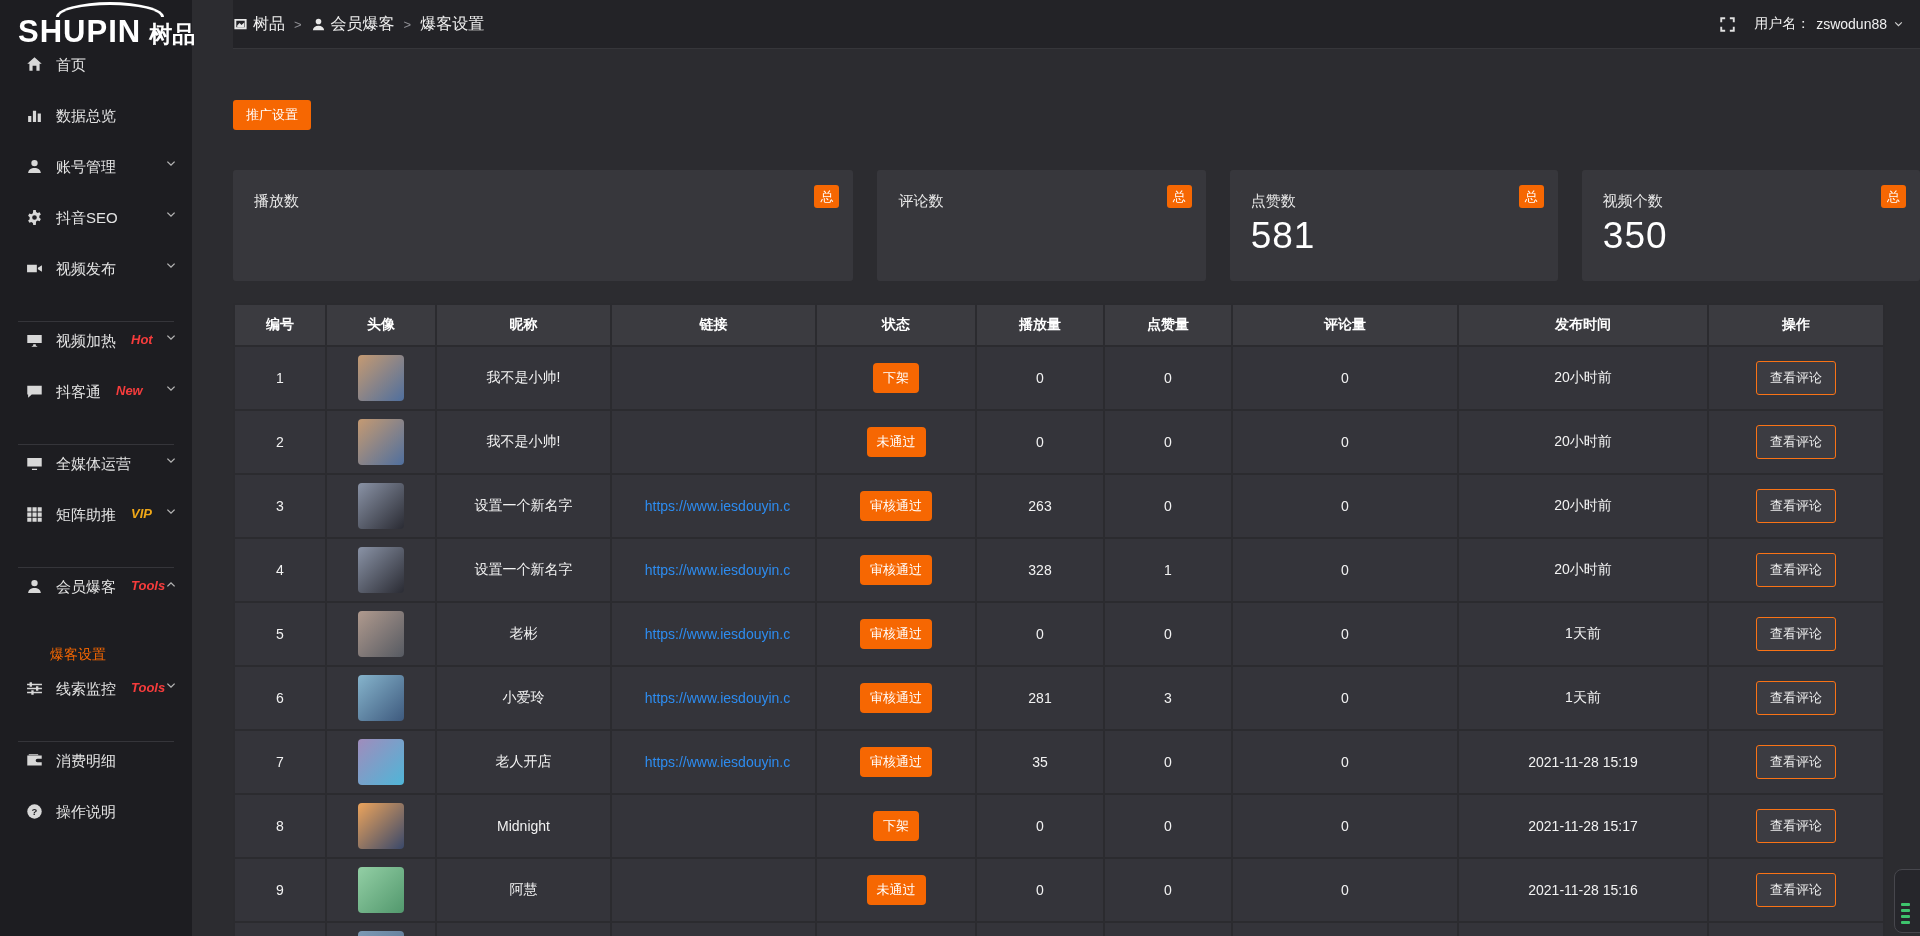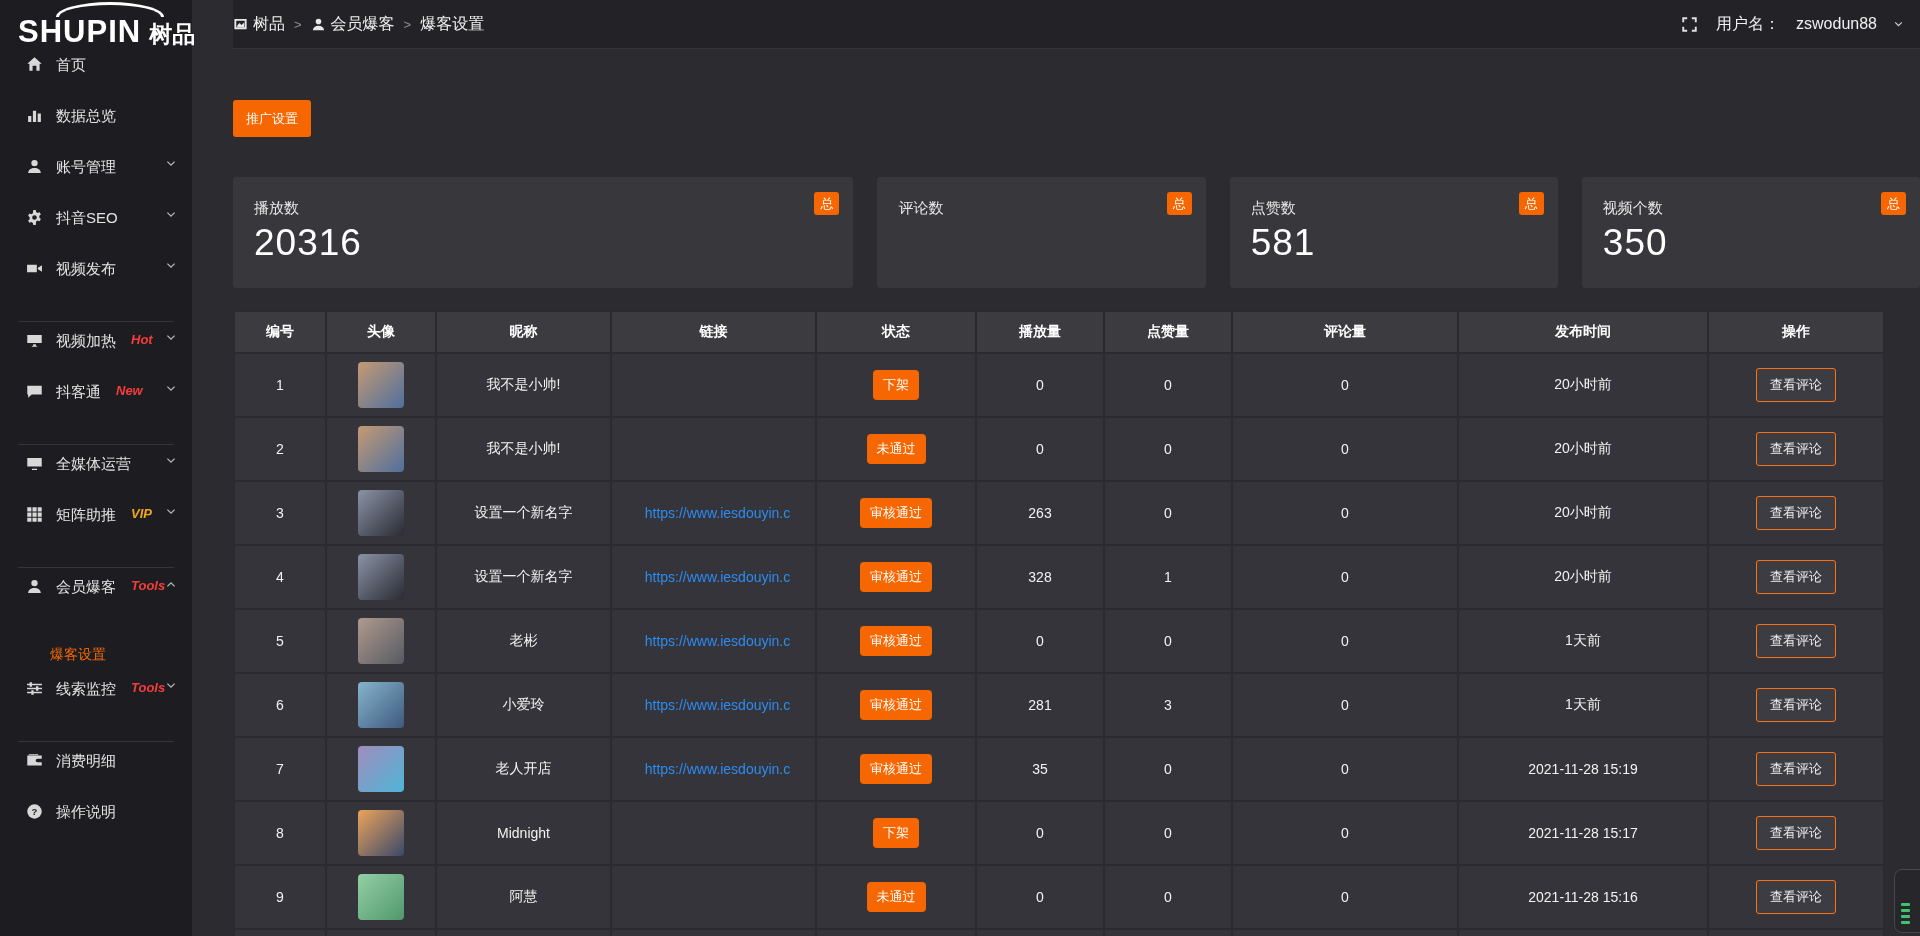--- a/index.html
+++ b/index.html
@@ -29,26 +29,26 @@
   
   .topbar{position:absolute;left:233px;top:0;right:0;height:49px;background:#232327;border-bottom:1px solid #36363a;
     display:flex;align-items:center;justify-content:space-between;padding:0 16px 0 0;}
   .breadcrumb{display:flex;align-items:center;gap:9px;color:#f0f0f0;}
   .bc-item{display:flex;align-items:center;gap:5px;cursor:pointer;}
   .bc-icon{width:15px;height:15px;color:#e8e8e8;}
   .bc-label{font-size:16px;}
   .bc-sep{font-size:13px;color:#8f8f94;}
   .topbar-right{display:flex;align-items:center;gap:18px;}
   .fs-icon{width:17px;height:17px;color:#e0e0e0;cursor:pointer;}
-  .user-box{display:flex;align-items:center;gap:16px;cursor:pointer;color:#f0f0f0;font-size:16px;}
+  .user-box{display:flex;align-items:center;gap:6px;cursor:pointer;color:#f0f0f0;font-size:14px;}
   .user-chevron{width:11px;height:11px;color:#cfcfcf;}
 
   
   .content{position:absolute;left:233px;top:49px;right:0;bottom:0;overflow:hidden;background:#2c2c30;}
-  .promo-btn{display:block;margin-top:51px;height:37px;padding:0 13px;background:#f66702;color:#fff;border:none;
+  .promo-btn{display:block;margin-top:51px;height:30px;padding:0 13px;background:#f66702;color:#fff;border:none;
     border-radius:3px;font-size:13px;cursor:pointer;font-family:inherit;}
   .cards{display:flex;gap:24px;margin-top:40px;}
   .card{position:relative;height:111px;background:#37373c;border-radius:3px;padding:22px 0 0 21px;}
   .card:nth-child(1){width:624px;}
   .card:nth-child(2),.card:nth-child(3){width:330px;}
   .card:nth-child(4){width:340px;}
   .card-label{font-size:15px;color:#e8e8e8;}
   .card-value{margin-top:4px;font-size:37px;color:#fff;letter-spacing:1px;}
   .card-badge{position:absolute;top:15px;right:14px;width:25px;height:23px;background:#f66702;color:#fff;font-size:13px;
     border-radius:3px;display:flex;align-items:center;justify-content:center;}
@@ -285,21 +285,20 @@
         </span>
     </span>
   </div>
 </div>
 
 <div class="content">
   <button class="promo-btn">推广设置</button>
   <div class="cards">
       <div class="card">
         <div class="card-label">播放数</div>
-        <div class="card-value">20316</div>
         <span class="card-badge">总</span>
       </div>
       <div class="card">
         <div class="card-label">评论数</div>
         <span class="card-badge">总</span>
       </div>
       <div class="card">
         <div class="card-label">点赞数</div>
         <div class="card-value">581</div>
         <span class="card-badge">总</span>

